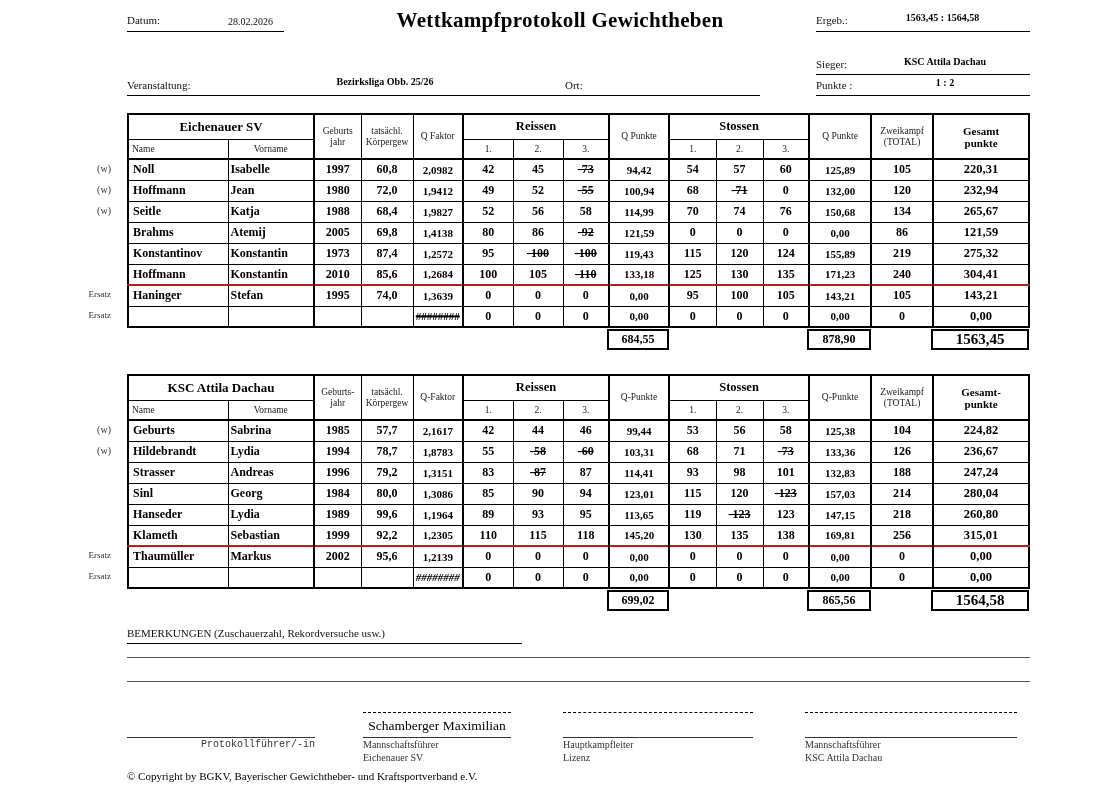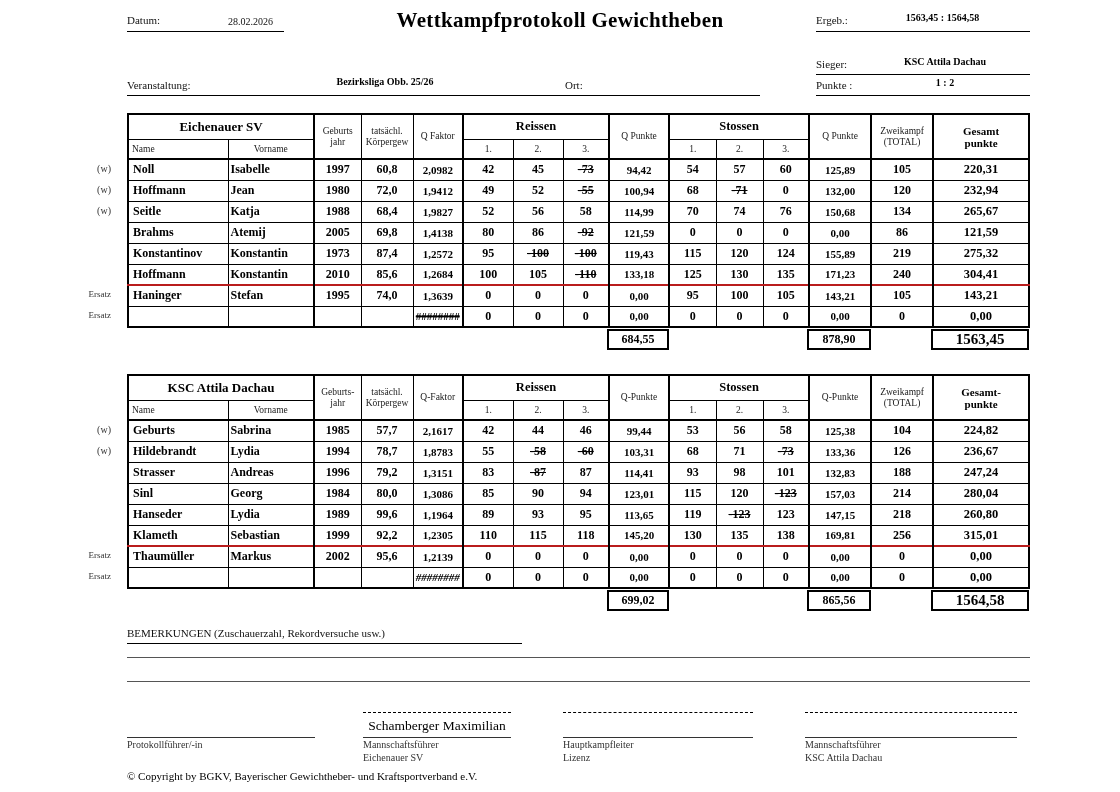--- a/index.html
+++ b/index.html
@@ -52,21 +52,21 @@
   .tsum td { border:none; height:16px; padding:0; text-align:center; font-weight:bold; font-size:12px; white-space:nowrap; }
   .tsum td.tot { border:2px solid #000; }
   .tsum td.tot-gp { font-size:15px; }
 
   .sig { position:absolute; top:712px; }
   .sig-dash { border-top:1.6px dashed #000; margin-bottom:2px; }
   .sig-name { font-size:13.5px; height:22px; line-height:22px; text-align:center; }
   .sig-line { border-top:1.6px solid #333; }
   .sig-l1, .sig-l2 { font-size:10px; color:#333; line-height:13px; }
   .sig.plain .sig-dash, .sig.plain .sig-name { visibility:hidden; }
-  .sig.plain .sig-l1 { text-align:left; }
+  .sig.plain .sig-l1 { text-align:right;font-family:Liberation Mono, monospace; }
   .footer { position:absolute; left:127px; top:770px; font-weight:normal; font-size:11px; }
 </style>
 </head>
 <body>
 
 <div id="page">
 
   <span class="abs lab" style="left:127px; top:14px;">Datum:</span>
   <span class="abs small" style="left:228px; top:16px;">28.02.2026</span>
   <div class="hline" style="left:127px; top:31px; width:157px;"></div>

